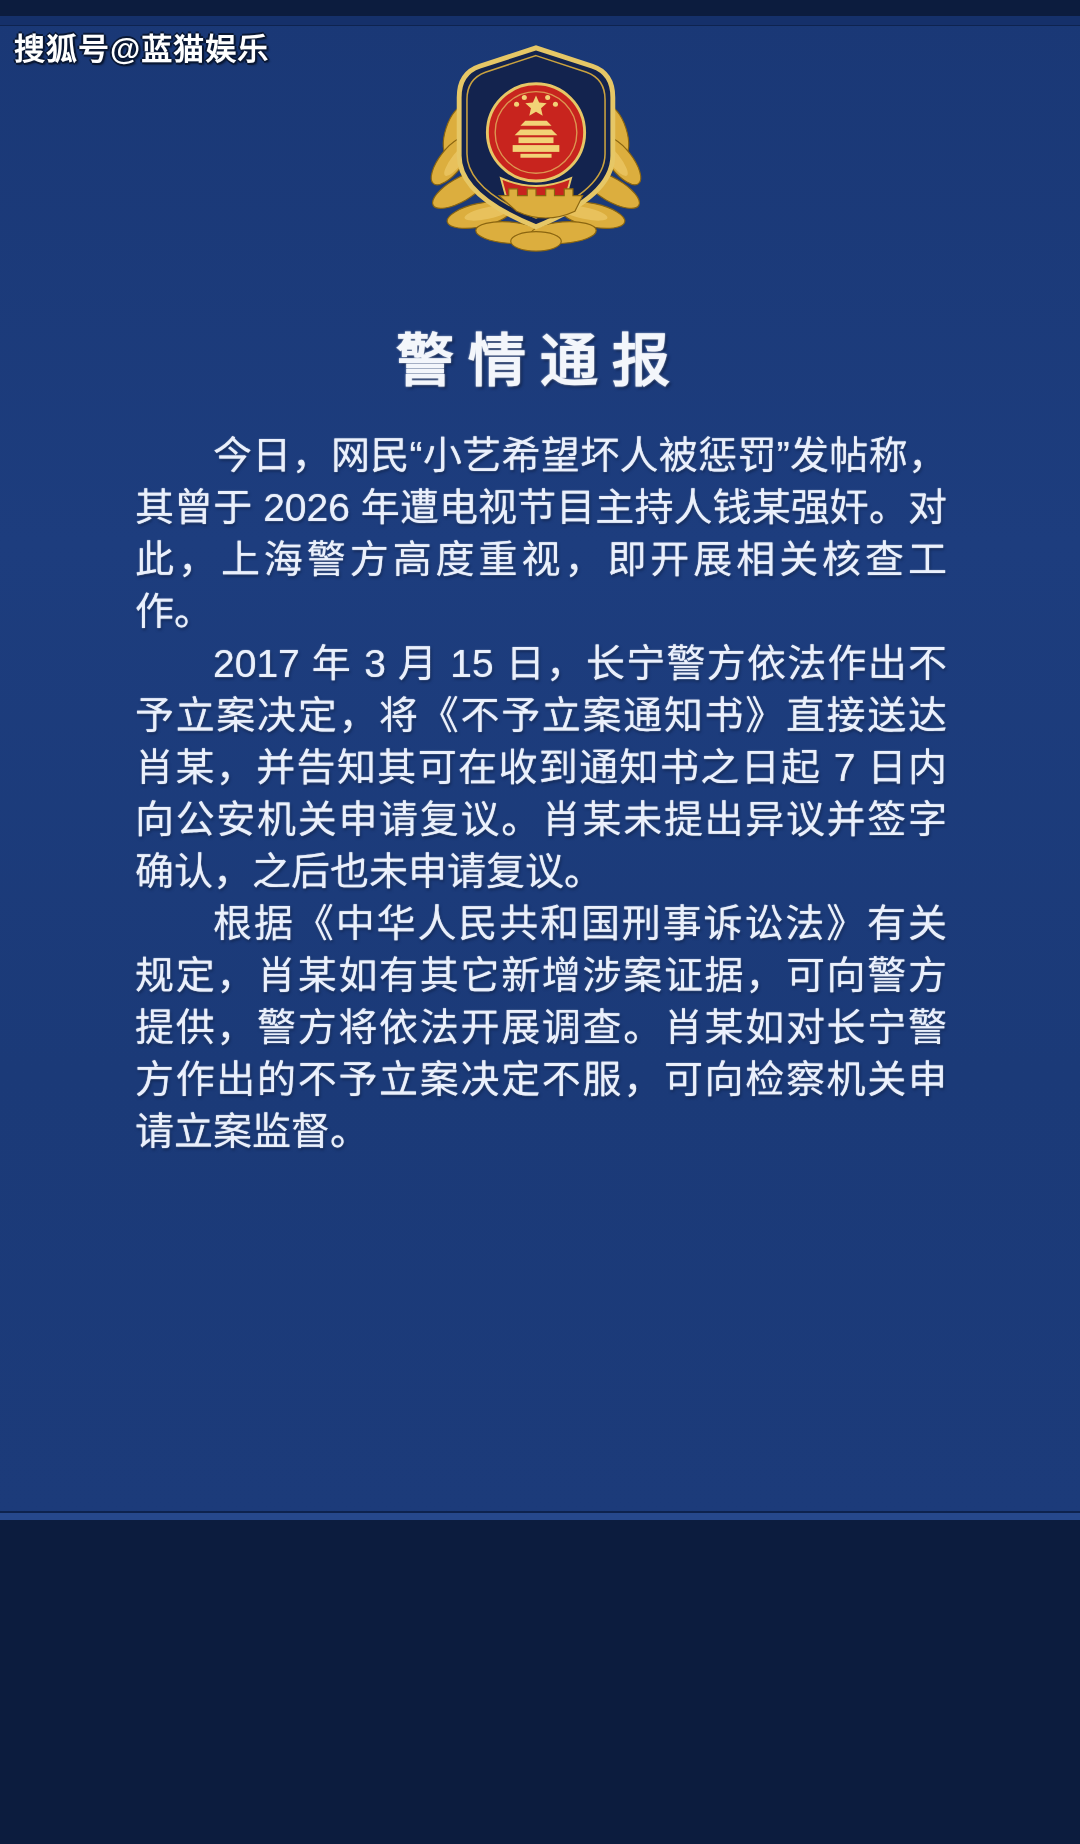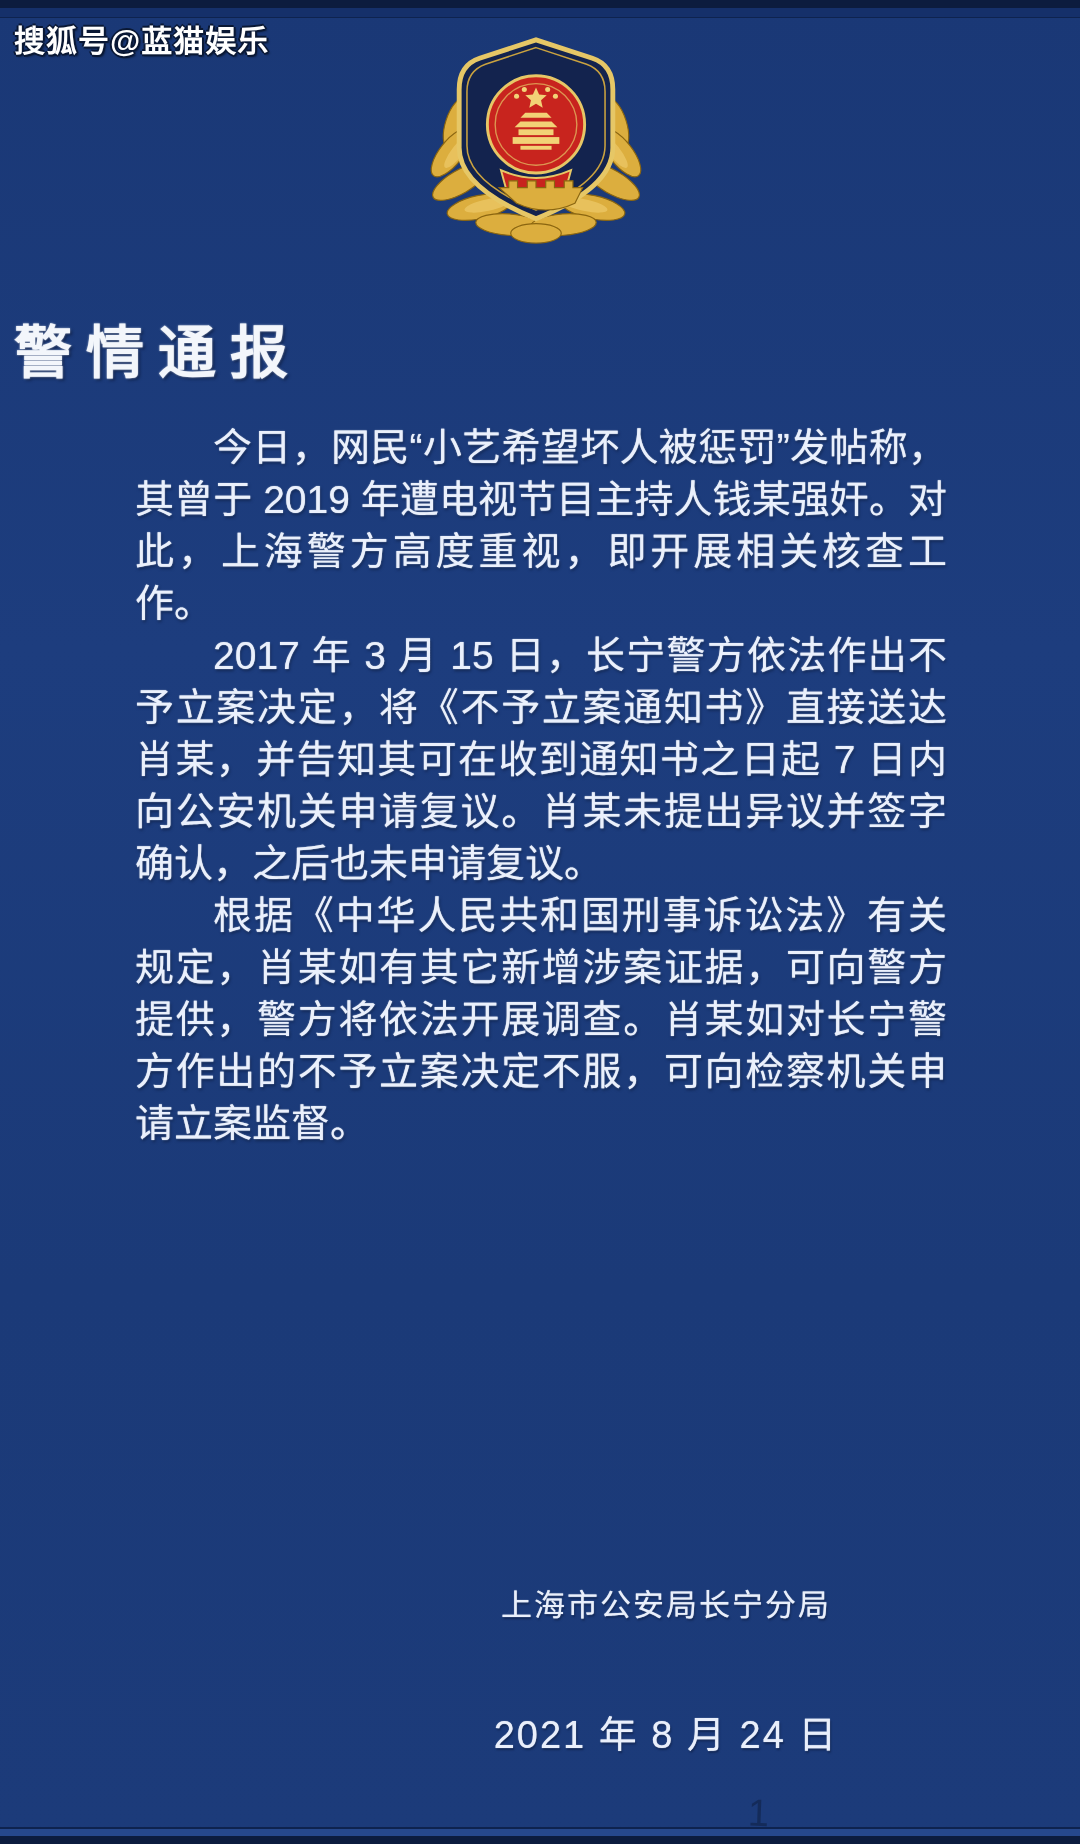--- a/index.html
+++ b/index.html
@@ -1,37 +1,38 @@
 <!DOCTYPE html>
 <html lang="zh-CN"><head>
 <meta charset="utf-8">
 <style>
   html,body{margin:0;padding:0;background:#0c1c3e;}
   .page{
     position:relative;
-    width:1080px;height:1828px;
-    margin:8px auto;
+    width:1080px;height:1504px;
+    margin:16px auto;
     overflow:hidden;
     background:linear-gradient(180deg,#1a3876 0%,#1d3d7e 35%,#1b3a78 70%,#1c3b7a 100%);
     font-family:"Liberation Sans","DejaVu Sans",sans-serif;
   }
   .top-bar{
     position:absolute;top:0;left:0;width:100%;height:9px;
     background:#15306a;border-bottom:1px solid #0e234f;
   }
   .watermark{
     position:absolute;top:8px;left:14px;
     font-size:31px;font-weight:bold;color:#ffffff;letter-spacing:1px;
     text-shadow:-2px 0 0 #0a1834,2px 0 0 #0a1834,0 -2px 0 #0a1834,0 2px 0 #0a1834,2px 2px 2px #0a1834;
   }
   .emblem{
     position:absolute;top:26px;left:419px;width:234px;height:212px;
   }
   .doc-title{
     position:absolute;top:298px;left:0;width:1066px;
+    text-align:center;
     font-size:58px;font-weight:bold;color:#f3f6fb;
     letter-spacing:14px;text-indent:14px;
     text-shadow:0 0 2px rgba(235,242,255,.8),2px 2px 3px rgba(8,20,50,.6);
   }
   .body-text{
     position:absolute;top:414px;left:135px;width:812px;
     color:#eaf0fc;
     font-size:39px;line-height:52px;
     text-align:justify;
     text-shadow:0 0 1.2px rgba(238,244,255,.85),1px 2px 3px rgba(8,20,50,.55);
@@ -111,21 +112,21 @@
     </g>
 
     <path d="M84,140 Q120,156 156,140 L150,162 Q120,174 90,162 Z" fill="#c8241e" stroke="#e6c766" stroke-width="2"></path>
 
     <path d="M82,158 h10 v-7 h9 v7 h10 v-7 h9 v7 h10 v-7 h9 v7 h10 v-7 h9 v7 h10 l-8,16 q-30,14 -60,0 Z" fill="#dcae3e" stroke="#8a6510" stroke-width="1.2"></path>
   </svg>
 
   <div class="doc-title">警情通报</div>
 
   <div class="body-text">
-    <p>今日，网民“小艺希望坏人被惩罚”发帖称，其曾于 2019 年遭电视节目主持人钱某强奸。对此，上海警方高度重视，即开展相关核查工作。</p>
+    <p>今日，网民“小艺希望坏人被惩罚”发帖称，其曾于 2026 年遭电视节目主持人钱某强奸。对此，上海警方高度重视，即开展相关核查工作。</p>
     <p>2017 年 3 月 15 日，长宁警方依法作出不予立案决定，将《不予立案通知书》直接送达肖某，并告知其可在收到通知书之日起 7 日内向公安机关申请复议。肖某未提出异议并签字确认，之后也未申请复议。</p>
     <p>根据《中华人民共和国刑事诉讼法》有关规定，肖某如有其它新增涉案证据，可向警方提供，警方将依法开展调查。肖某如对长宁警方作出的不予立案决定不服，可向检察机关申请立案监督。</p>
   </div>
 
   <div class="sig-org">上海市公安局长宁分局</div>
   <div class="sig-date">2021 年 8 月 24 日</div>
 
   <div class="page-mark">1</div>
 
   <div class="bottom-strip"></div>

